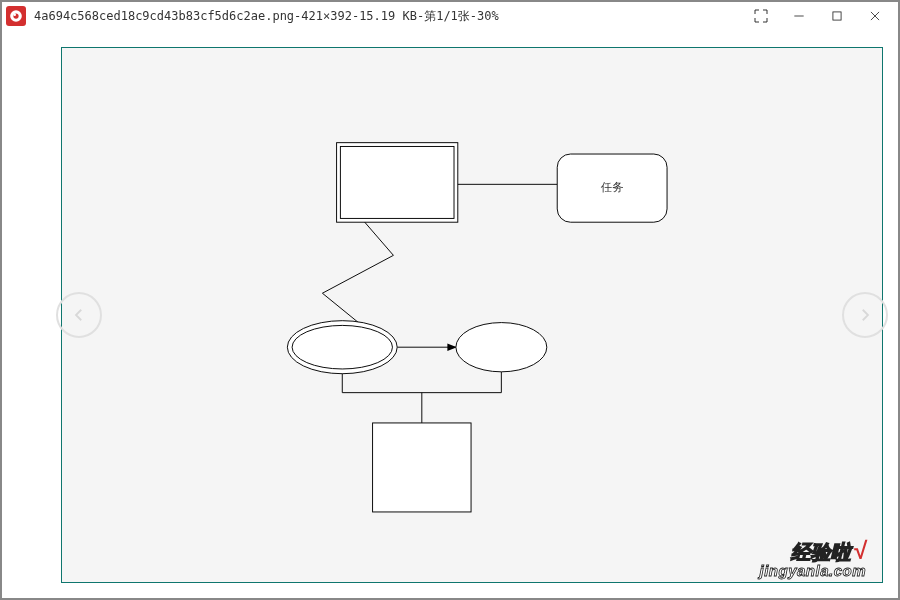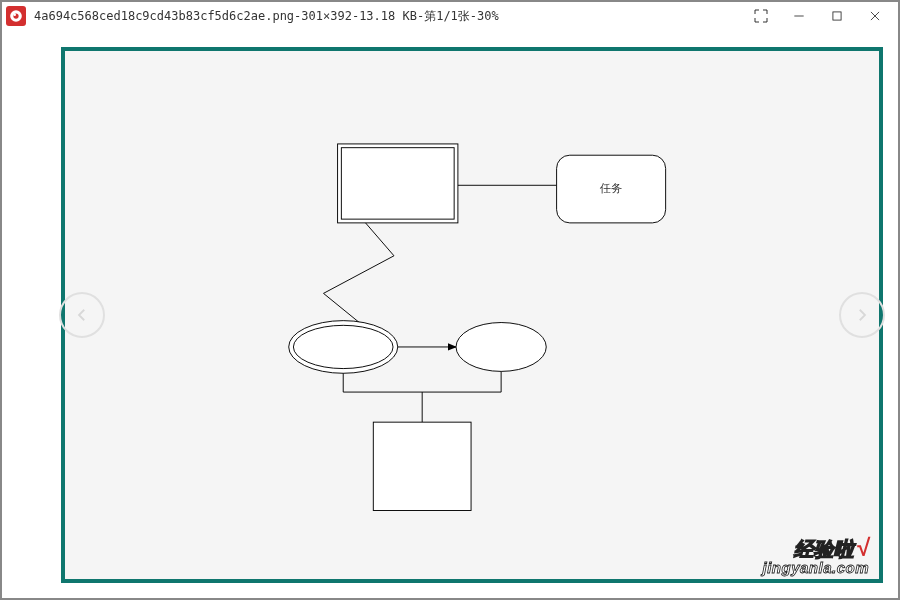--- a/index.html
+++ b/index.html
@@ -32,21 +32,21 @@
       color:#222;
     }
     .win-btn svg { width:14px; height:14px; stroke:#222; stroke-width:1.4; fill:none; }
     .fullscreen-btn svg { width:16px; height:16px; }
 
     
     .canvas {
       position:absolute;
       left:15px; right:15px; top:45px; bottom:15px;
       background:#f5f5f5;
-      border:4px solid #0f766e;
+      border:1px solid #0f766e;
       margin-left:44px;
     }
 
     
     .navcircle {
       position:absolute;
       top:50%; transform:translateY(-50%);
       width:46px; height:46px;
       border:2px solid #e0e0e0;
       border-radius:50%;
@@ -58,21 +58,21 @@
 
     
     .diagram {
       position:absolute;
       left:0; top:0; width:100%; height:100%;
     }
 
     
     .watermark {
       position:absolute;
-      right:10px; bottom:4px;
+      right:16px; bottom:4px;
       text-align:right;
       line-height:1;
       font-family: "Microsoft YaHei", sans-serif;
     }
     .wm-line1 { font-size:20px; font-weight:900; font-style:italic; color:#fff; -webkit-text-stroke:1.2px #222; display:inline-block; }
     .wm-check { color:#d32f2f; font-size:24px; font-weight:bold; margin-left:2px; font-style:italic; }
     .wm-line2 { font-size:15px; font-weight:700; font-style:italic; color:#fff; -webkit-text-stroke:0.8px #222; letter-spacing:0.5px; }
 
     .task-label {
       font-size:12px; fill:#333; font-family:"SimSun","Microsoft YaHei",sans-serif;
@@ -85,23 +85,23 @@
 <div class="titlebar">
   <div class="app-icon">
     <svg viewBox="0 0 24 24">
         <circle cx="12" cy="12" r="10" fill="#fff"></circle>
         <circle cx="12" cy="12" r="4.5" fill="#d32f2f"></circle>
         <circle cx="9.8" cy="9.8" r="2.2" fill="#fff"></circle>
       </svg>
   </div>
   <span class="title-text">4a694c568ced18c9cd43b83cf5d6c2ae.png</span>
   <span class="title-text"> - </span>
-  <span class="title-text">301×392</span>
+  <span class="title-text">421×392</span>
   <span class="title-text"> - </span>
-  <span class="title-text">13.18 KB</span>
+  <span class="title-text">15.19 KB</span>
   <span class="title-text"> - </span>
   <span class="title-text">第1/1张</span>
   <span class="title-text"> - </span>
   <span class="title-text">30%</span>
 
   <div class="title-spacer"></div>
 
   <div class="win-btn fullscreen-btn">
     <svg viewBox="0 0 24 24">
       <path d="M3 9V3h6 M21 9V3h-6 M3 15v6h6 M21 15v6h-6"></path>

